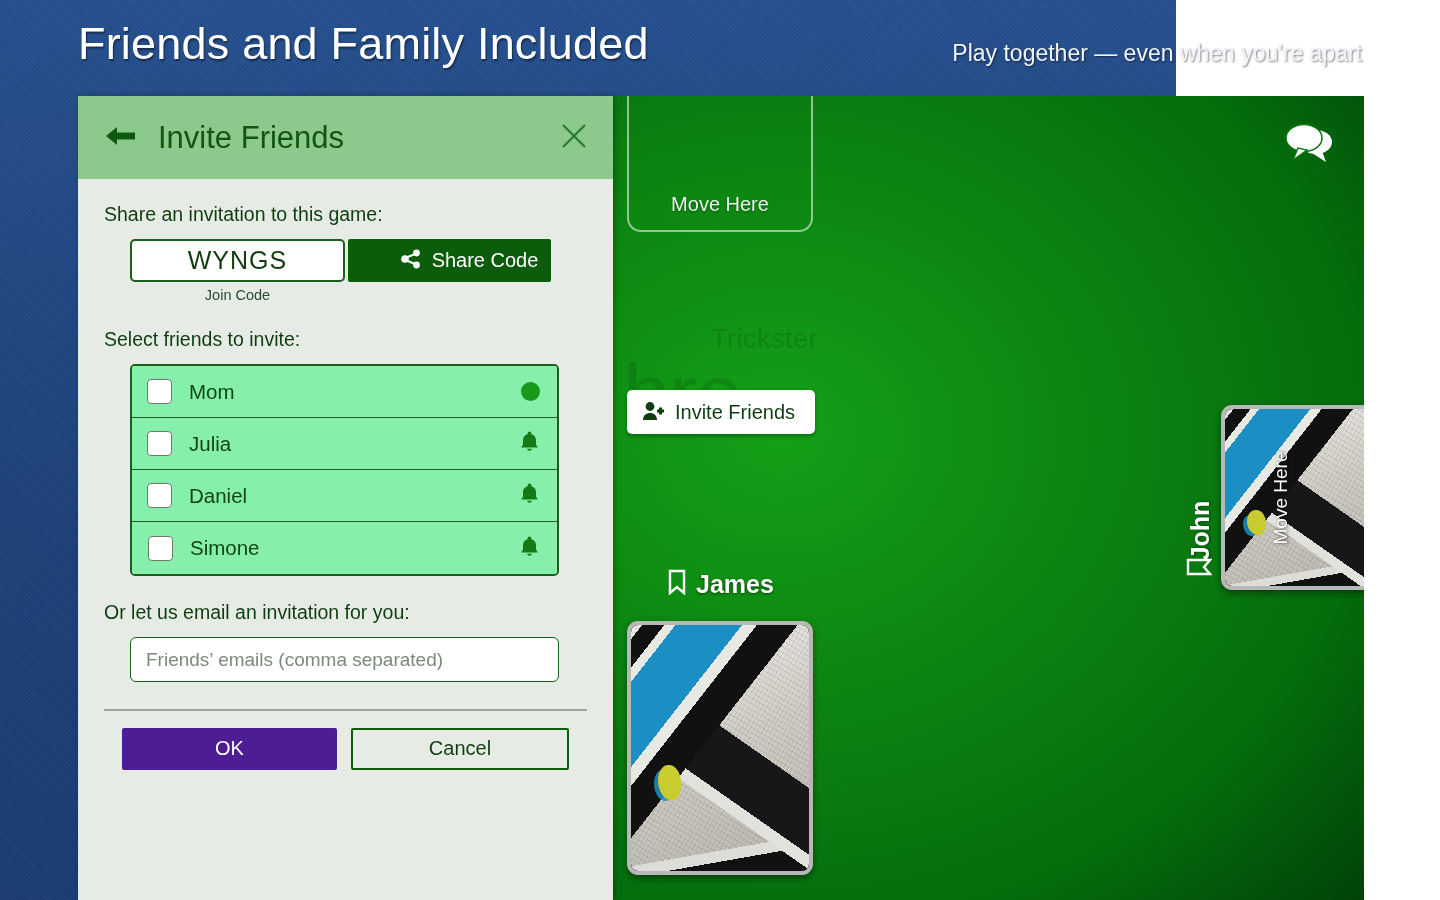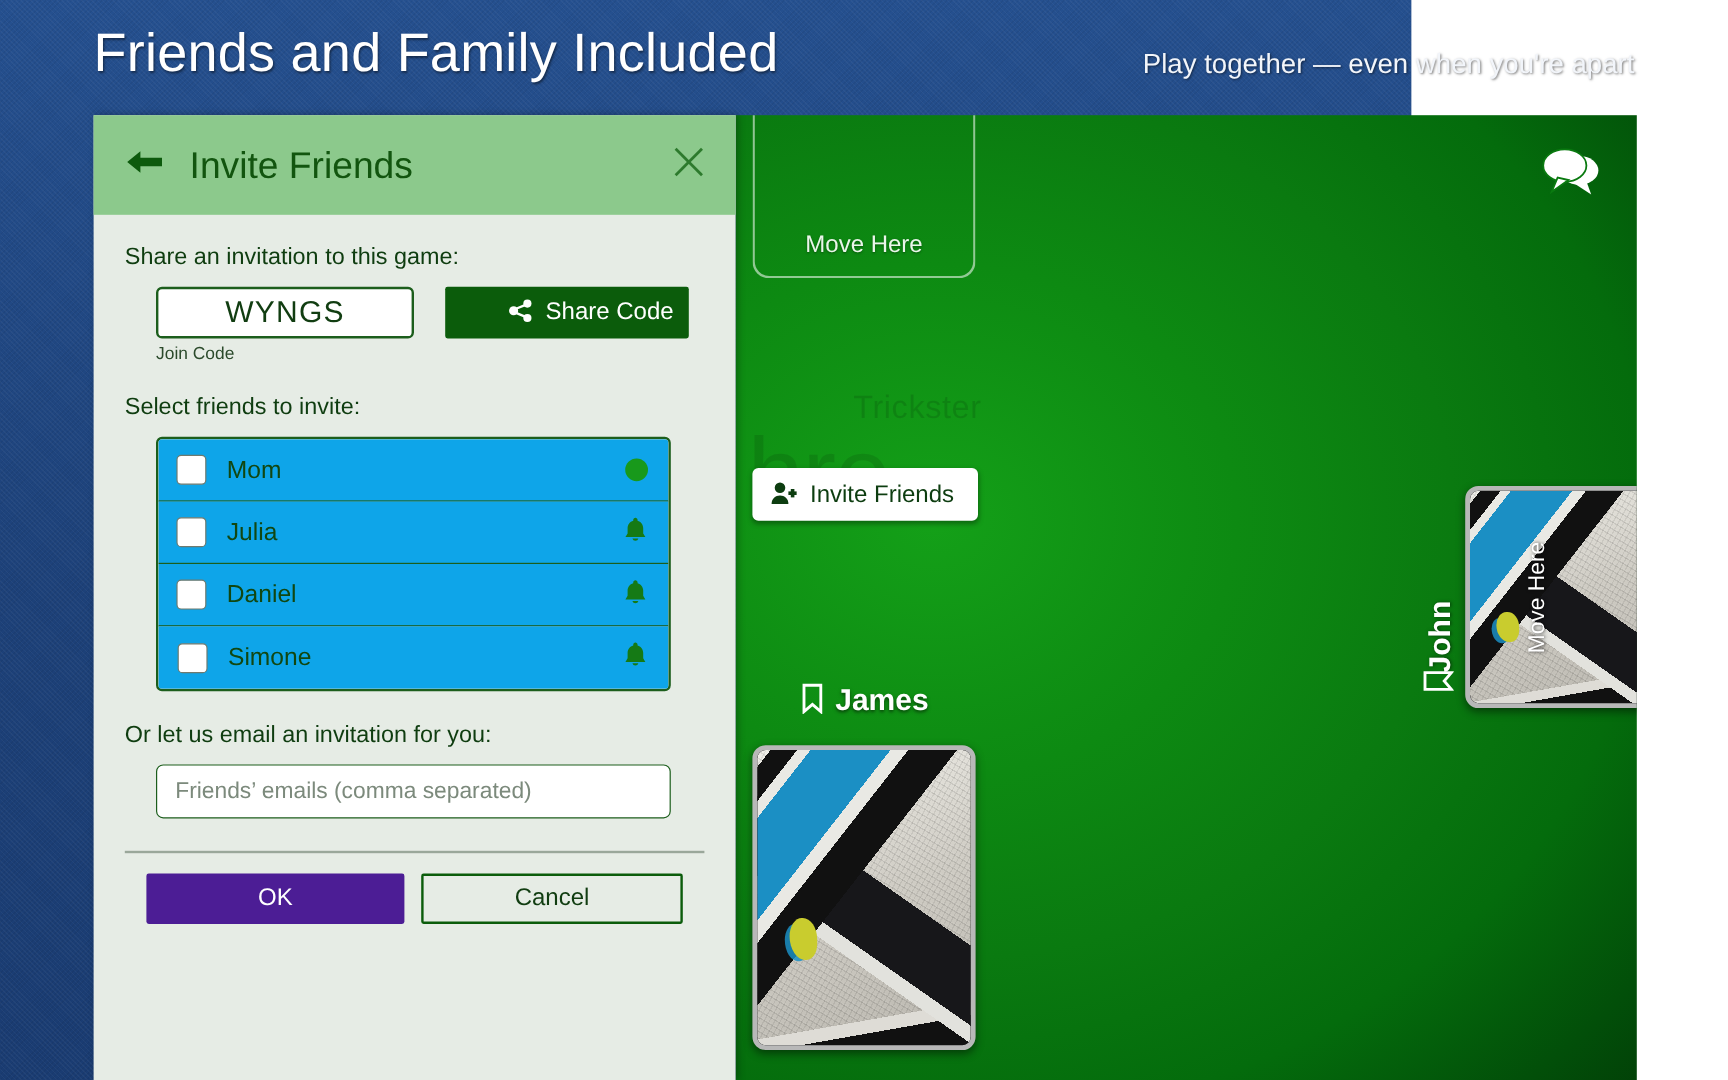--- a/index.html
+++ b/index.html
@@ -274,21 +274,21 @@
   .section-label {
     font-size: 19.5px;
     color: #0f3d10;
     margin-bottom: 13px;
   }
 
   
   #join-code-row {
     display: flex;
     align-items: stretch;
-    gap: 26px;
+    gap: 3px;
     padding-left: 26px;
   }
   #join-code-box {
     width: 215px;
     height: 43px;
     background: #ffffff;
     border: 2px solid #1c5e1c;
     border-radius: 5px;
     display: flex;
     align-items: center;
@@ -314,20 +314,21 @@
     font-family: "Liberation Sans", sans-serif;
     padding-left: 40px;
   }
   #share-code-label {
     font-size: 20px;
     color: #ffffff;
   }
   #join-code-caption {
     width: 215px;
     margin-left: 26px;
+    text-align: center;
     font-size: 14.5px;
     color: #2b4a2b;
     margin-top: 5px;
   }
 
   #select-friends-label { margin-top: 25px; }
 
   
   #friends-list {
     margin-left: 26px;
@@ -335,21 +336,21 @@
     border: 2px solid #1c5e1c;
     border-radius: 5px;
     overflow: hidden;
     background: #ffffff;
   }
   .friend-row {
     height: 52px;
     display: flex;
     align-items: center;
     padding: 0 17px 0 15px;
-    background: #0ea5e9;
+    background: #86efac;
     border-bottom: 1.5px solid #1c5e1c;
     cursor: pointer;
   }
   .friend-row:last-child { border-bottom: none; padding-left: 16px; }
   .friend-checkbox {
     width: 25px;
     height: 25px;
     border: 1.5px solid #6f7a6f;
     border-radius: 4px;
     background: #fff;

